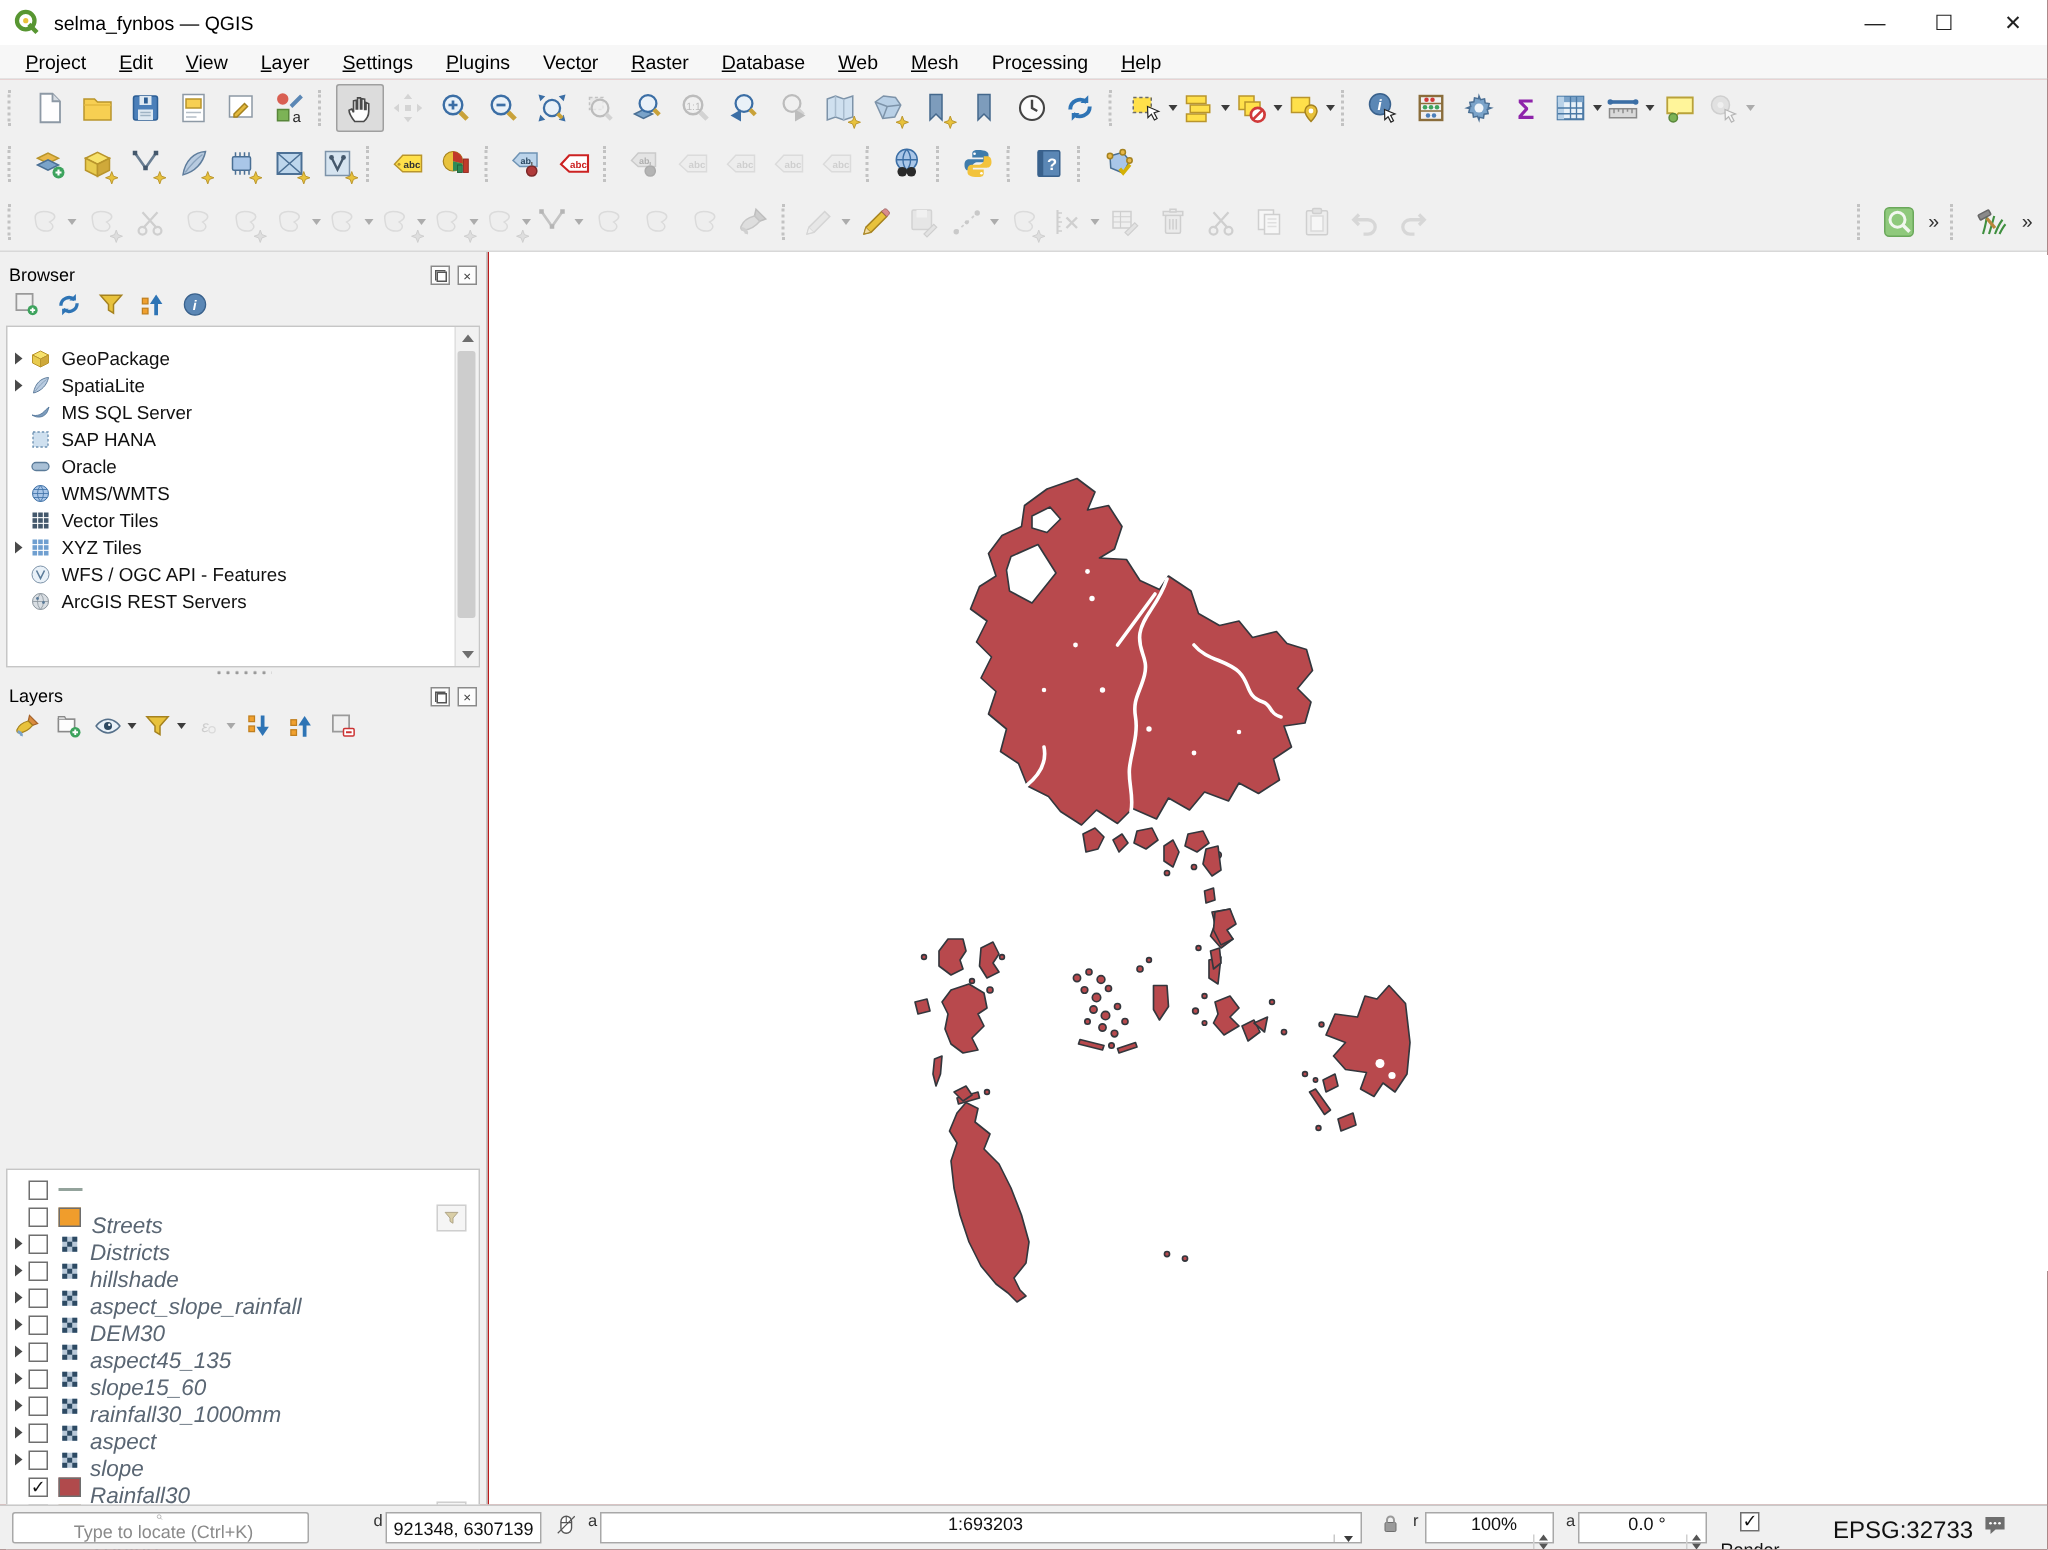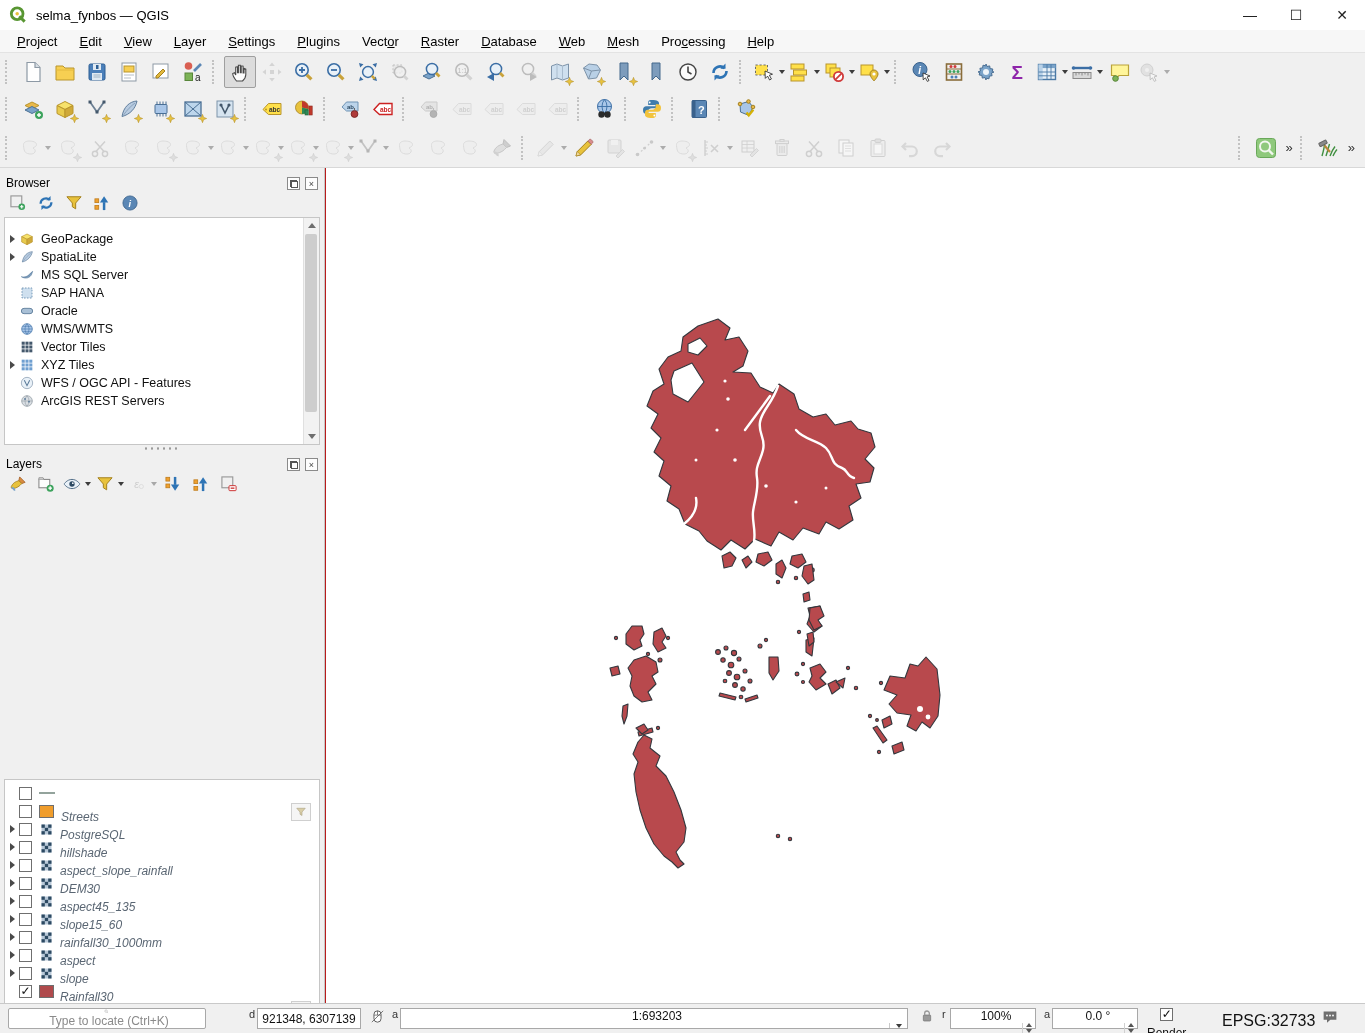--- a/index.html
+++ b/index.html
@@ -56,21 +56,21 @@
   .pt-btn.disabled{filter:grayscale(1) opacity(.4);}
   .tree{position:absolute;left:4px;right:4px;background:#fff;border:1px solid #c6c6c6;overflow:hidden;}
   #browser-tree{top:49px;height:226px;}
   #layers-tree{top:330px;height:501px;}
   .trow{height:18px;display:flex;align-items:center;position:relative;}
   .arrow-col{width:14px;display:flex;align-items:center;justify-content:center;flex:none;}
   .tri{width:0;height:0;border-top:4px solid transparent;border-bottom:4px solid transparent;
        border-left:5px solid #4a4a4a;}
   .titem-icon{width:16px;height:16px;flex:none;margin-right:6px;}
   .trow .lbl{font-size:12.5px;color:#101010;white-space:nowrap;}
-  .lrow .lbl{font-size:12px;margin-top:48px;}
+  .lrow .lbl{font-size:15px;margin-top:48px;}
   .lbl.italic{font-style:italic;color:#5a6673;}
   .lbl.activelayer{font-weight:bold;text-decoration:underline;color:#000;}
   .cbx{width:13px;height:13px;border:1px solid #6f6f6f;background:#fff;flex:none;margin-right:7px;
        display:flex;align-items:center;justify-content:center;font-size:12px;color:#111;line-height:11px;box-sizing:border-box;}
   .sym{flex:none;margin-right:6px;}
   .sym-swatch{width:15px;height:13px;border:1px solid #6e6e6e;box-sizing:border-box;}
   .sym-line{width:16px;height:2px;background:#93a39c;}
   .sym-raster{width:15px;height:15px;}
   .row-filter{position:absolute;right:8px;top:1px;width:18px;height:16px;border:1px solid #cfcfcf;
               background:#f5f5f5;display:flex;align-items:center;justify-content:center;}
@@ -1312,21 +1312,21 @@
             <div class="trow lrow">
               <span class="arrow-col"></span>
               <span class="cbx"></span>
               <span class="sym sym-line"></span>
               <span class="lbl italic">Streets</span>
             </div>
             <div class="trow lrow">
               <span class="arrow-col"></span>
               <span class="cbx"></span>
               <span class="sym sym-swatch" style="background:#f09d2c"></span>
-              <span class="lbl italic">PostgreSQL</span>
+              <span class="lbl italic">Districts</span>
               <span class="row-filter">
                 <svg class="ic" viewBox="0 0 24 24">
                   <use href="#s-funnel"></use>
                 </svg>
               </span>
             </div>
             <div class="trow lrow">
               <span class="arrow-col">
                 <span class="tri"></span>
               </span>

